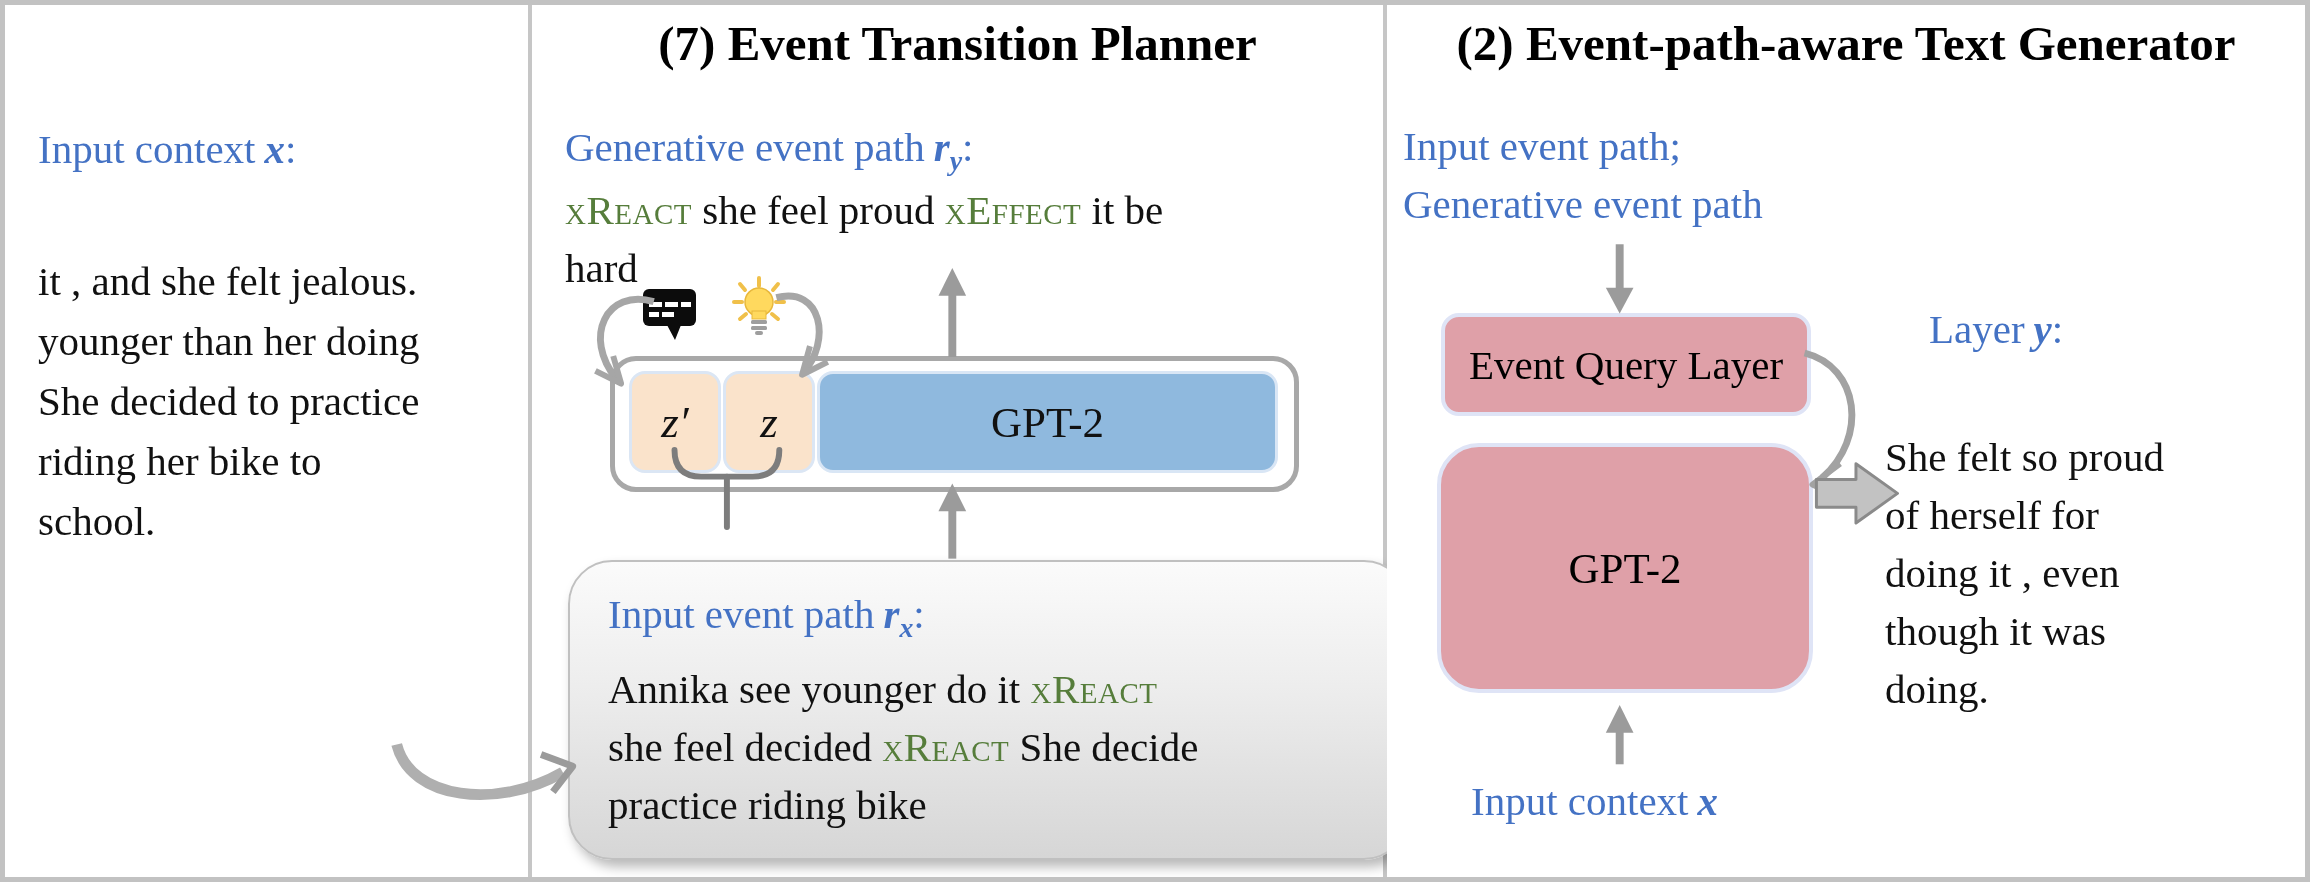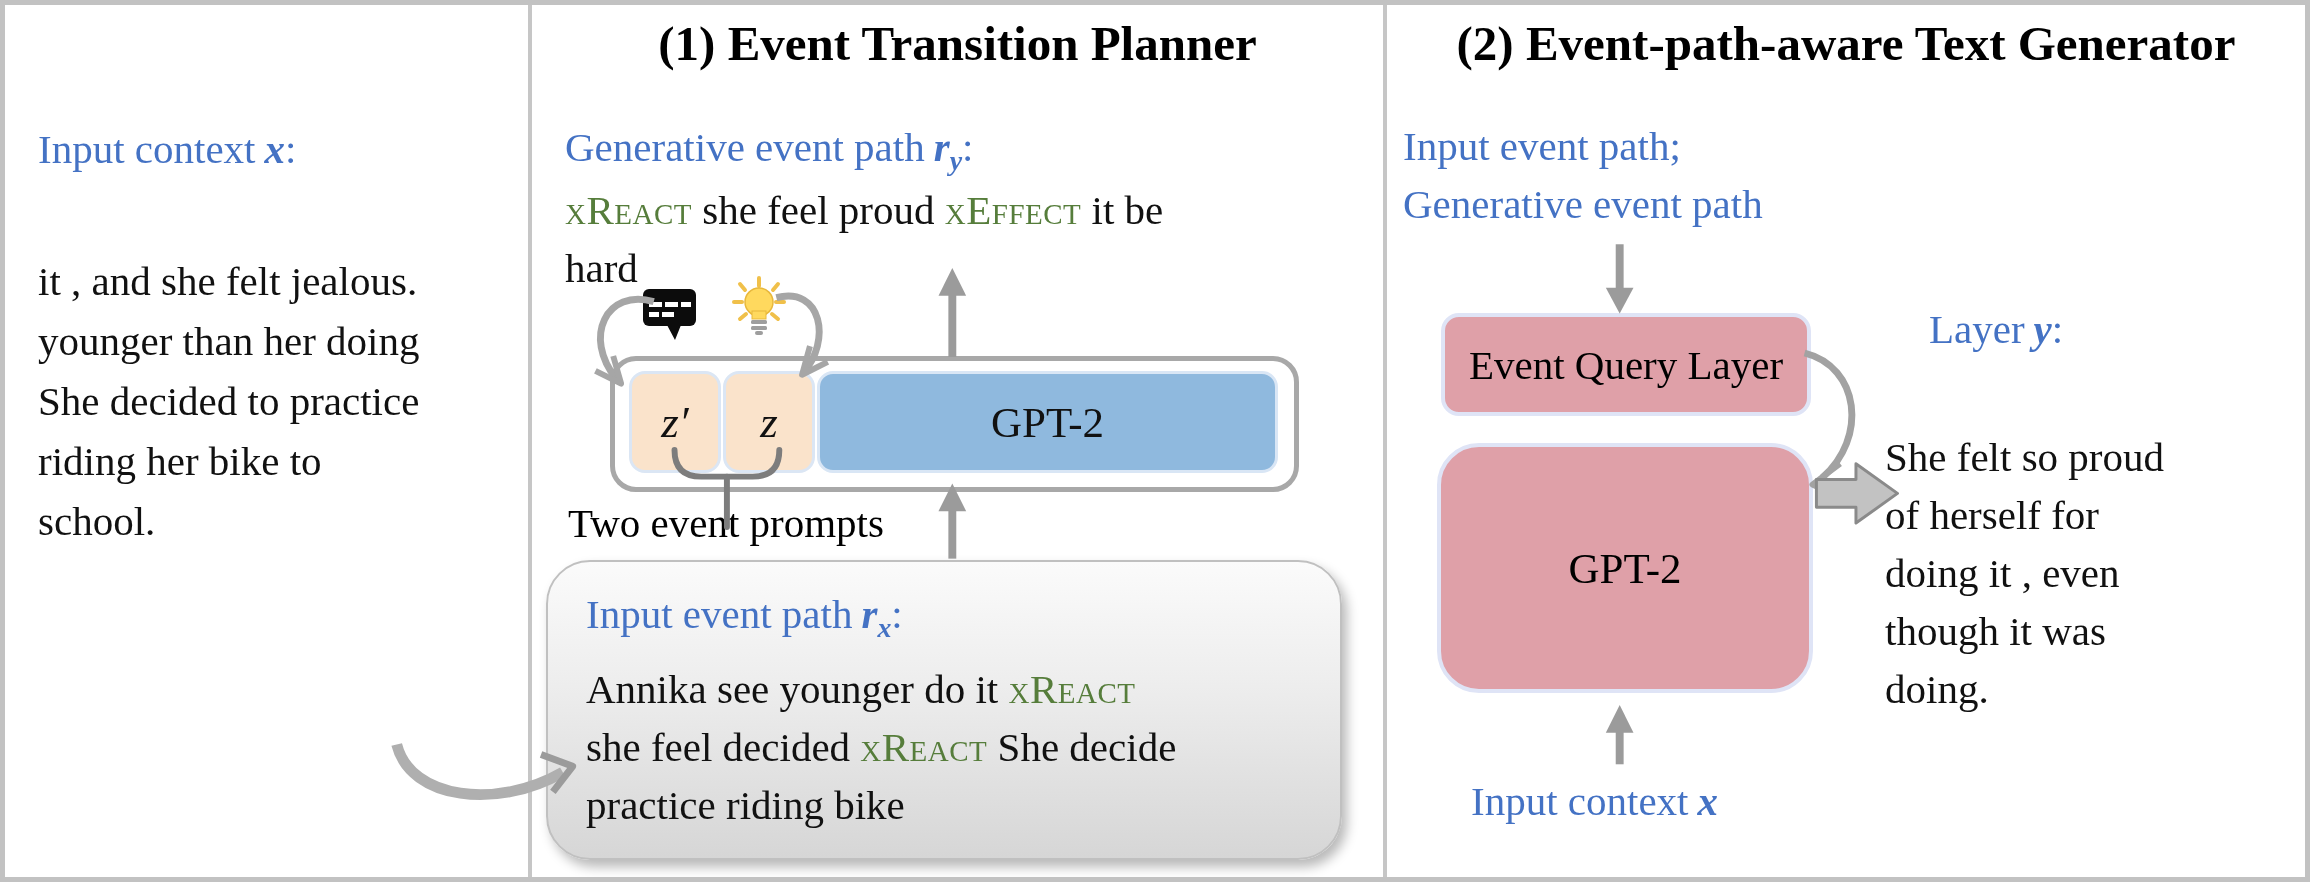--- a/index.html
+++ b/index.html
@@ -71,21 +71,21 @@
     <div class="abs body-text" style="left:33px;top:246px;width:480px;">
       <div>it , and she felt jealous.</div>
       <div>younger than her doing</div>
       <div>She decided to practice</div>
       <div>riding her bike to</div>
       <div>school.</div>
     </div>
   </section>
 
   <section class="panel panel-mid">
-    <div class="ptitle">(1) Event Transition Planner</div>
+    <div class="ptitle">(7) Event Transition Planner</div>
 
     <div class="abs lbl blue" style="left:33px;top:118px;">
       <span>Generative event path</span><span class="mv"><span>r</span><sub>y</sub></span><span>:</span>
     </div>
 
     <div class="abs tokens" style="left:33px;top:176px;width:800px;">
       <span class="rel">xReact</span><span> she feel proud </span><span class="rel">xEffect</span><span> it be</span><br>
       <span>hard</span>
     </div>
 
@@ -121,23 +121,22 @@
         <span>z′</span>
       </div>
       <div class="abs zbox" style="left:108px;top:10px;width:86px;height:96px;">
         <span>z</span>
       </div>
       <div class="abs gpt2-blue" style="left:202px;top:10px;width:455px;height:96px;">
         <span>GPT-2</span>
       </div>
     </div>
 
-    <div class="abs lbl" style="left:36px;top:494px;color:#000;">Two event prompts</div>
-
-    <div class="abs gray-card" style="left:14px;top:555px;width:792px;height:296px;">
+
+    <div class="abs gray-card" style="left:36px;top:555px;width:792px;height:296px;padding-left:44px;">
       <div class="abs lbl blue" style="left:38px;top:28px;">
         <span>Input event path</span><span class="mv"><span>r</span><sub>x</sub></span><span>:</span>
       </div>
       <div class="abs tokens" style="left:38px;top:98px;width:724px;">
         <span>Annika see younger do it </span><span class="rel">xReact</span><br>
         <span>she feel decided </span><span class="rel">xReact</span><span> She decide</span><br>
         <span>practice riding bike</span>
       </div>
     </div>
   </section>

